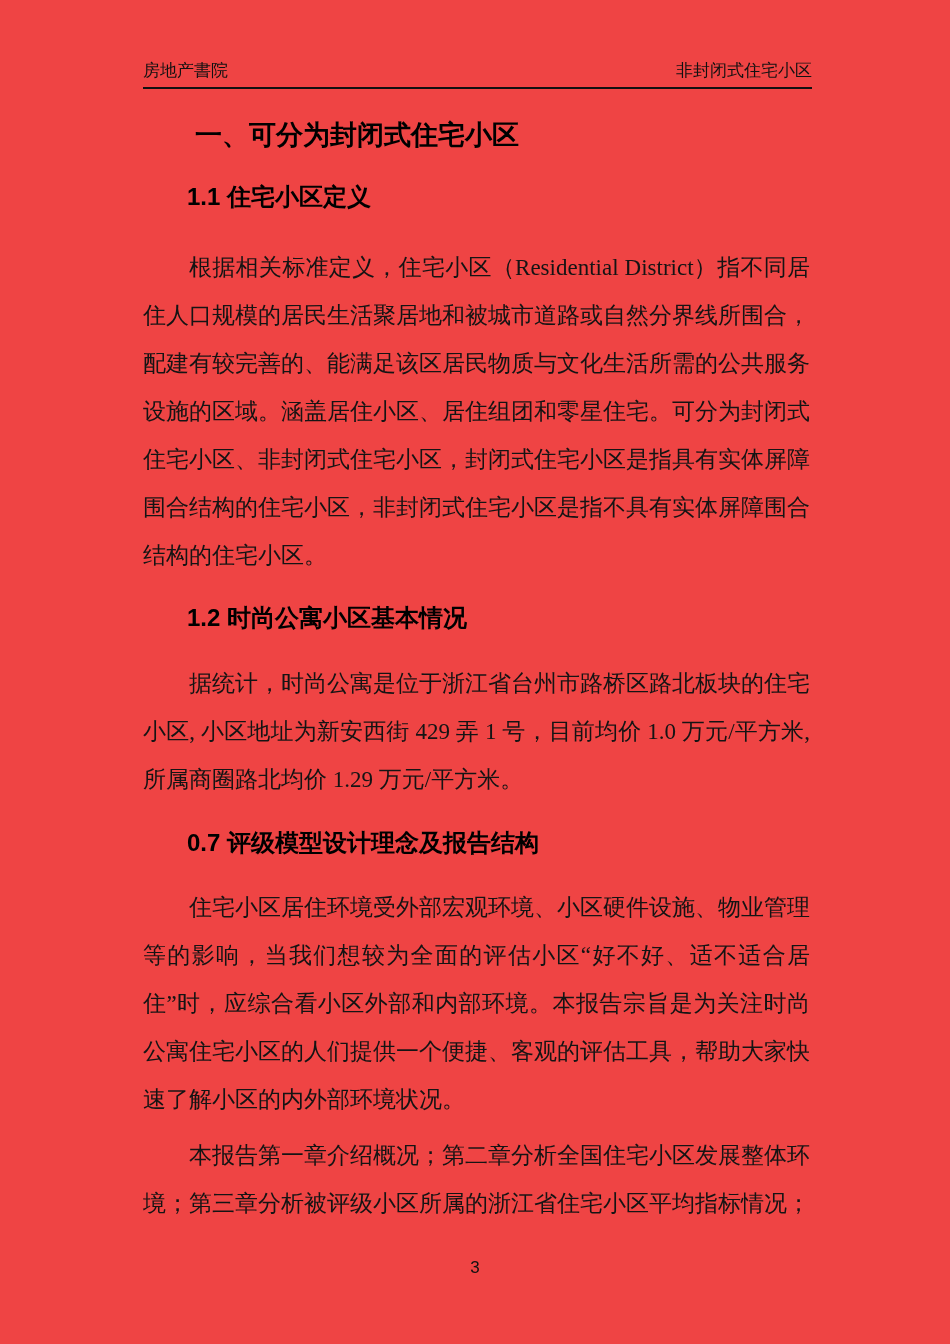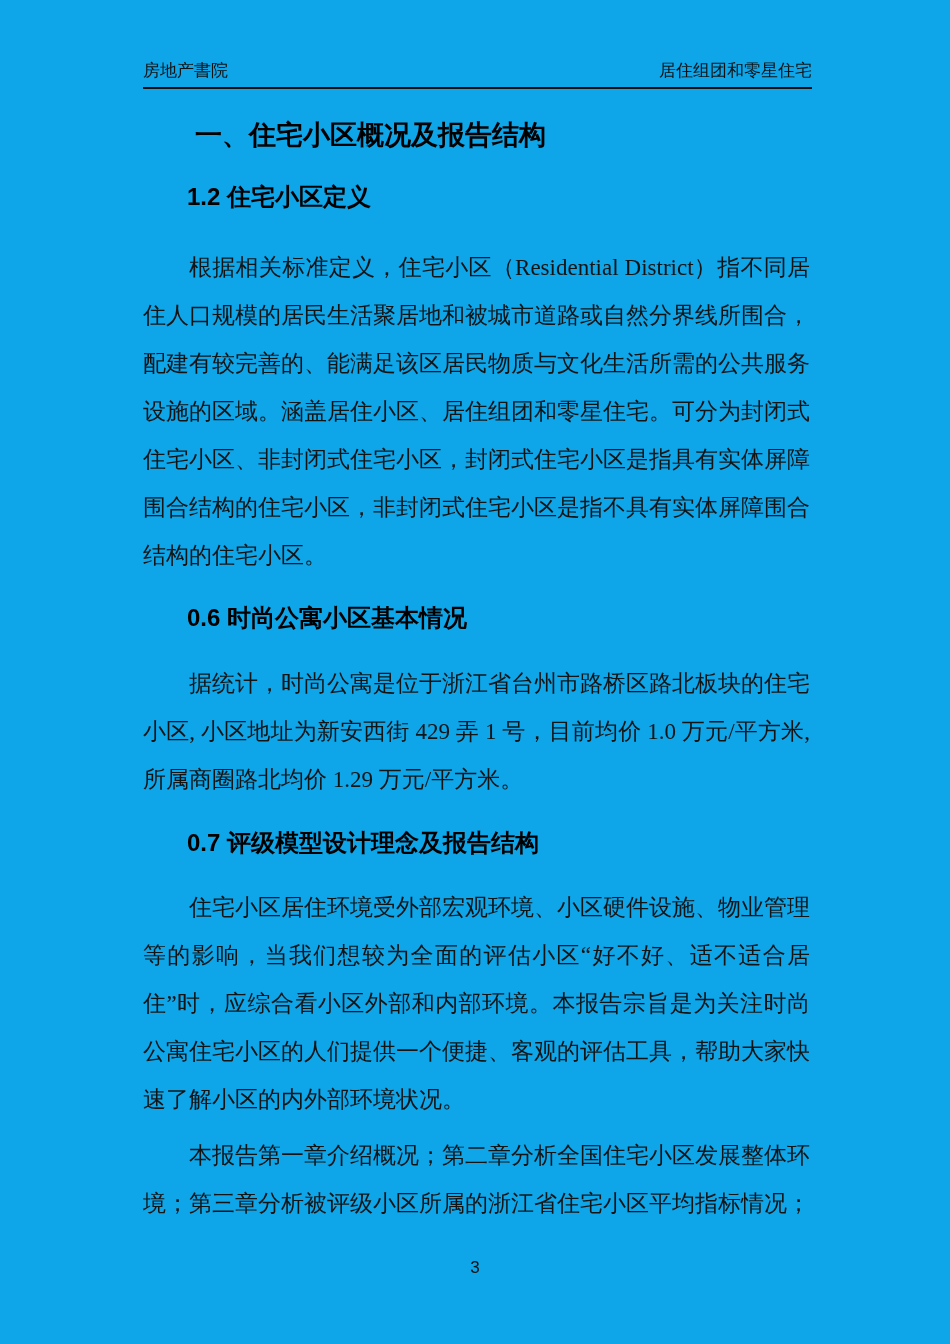--- a/index.html
+++ b/index.html
@@ -1,20 +1,20 @@
 <!DOCTYPE html>
 <html><head>
 <meta charset="utf-8">
 <style>
   html, body { margin: 0; padding: 0; background: #ffffff; }
   .page {
     position: relative;
     width: 950px;
     height: 1344px;
-    background: #0ea5e9;
+    background: #ef4444;
     font-family: "Liberation Serif", "DejaVu Serif", serif;
     color: #000000;
     overflow: hidden;
   }
   .header {
     position: absolute;
     left: 143px;
     top: 60px;
     width: 669px;
     display: flex;
@@ -82,30 +82,30 @@
     color: #111111;
   }
 </style>
 </head>
 <body>
 
 <div class="page">
 
   <div class="header">
     <span>房地产書院</span>
-    <span>居住组团和零星住宅</span>
+    <span>非封闭式住宅小区</span>
   </div>
 
-  <div class="doc-title">一、住宅小区概况及报告结构</div>
+  <div class="doc-title">一、可分为封闭式住宅小区</div>
 
-  <div class="h2 h2-1">1.2 住宅小区定义</div>
+  <div class="h2 h2-1">1.1 住宅小区定义</div>
 
   <div class="para p1">根据相关标准定义，住宅小区（Residential District）指不同居住人口规模的居民生活聚居地和被城市道路或自然分界线所围合，配建有较完善的、能满足该区居民物质与文化生活所需的公共服务设施的区域。涵盖居住小区、居住组团和零星住宅。可分为封闭式住宅小区、非封闭式住宅小区，封闭式住宅小区是指具有实体屏障围合结构的住宅小区，非封闭式住宅小区是指不具有实体屏障围合结构的住宅小区。</div>
 
-  <div class="h2 h2-2">0.6 时尚公寓小区基本情况</div>
+  <div class="h2 h2-2">1.2 时尚公寓小区基本情况</div>
 
   <div class="para p2">据统计，时尚公寓是位于浙江省台州市路桥区路北板块的住宅小区, 小区地址为新安西街 429 弄 1 号，目前均价 1.0 万元/平方米, 所属商圈路北均价 1.29 万元/平方米。</div>
 
   <div class="h2 h2-3">0.7 评级模型设计理念及报告结构</div>
 
   <div class="para p4">本报告第一章介绍概况；第二章分析全国住宅小区发展整体环境；第三章分析被评级小区所属的浙江省住宅小区平均指标情况；</div>
 
   <div class="para p3">住宅小区居住环境受外部宏观环境、小区硬件设施、物业管理等的影响，当我们想较为全面的评估小区“好不好、适不适合居住”时，应综合看小区外部和内部环境。本报告宗旨是为关注时尚公寓住宅小区的人们提供一个便捷、客观的评估工具，帮助大家快速了解小区的内外部环境状况。</div>
 
   <div class="footer">3</div>

